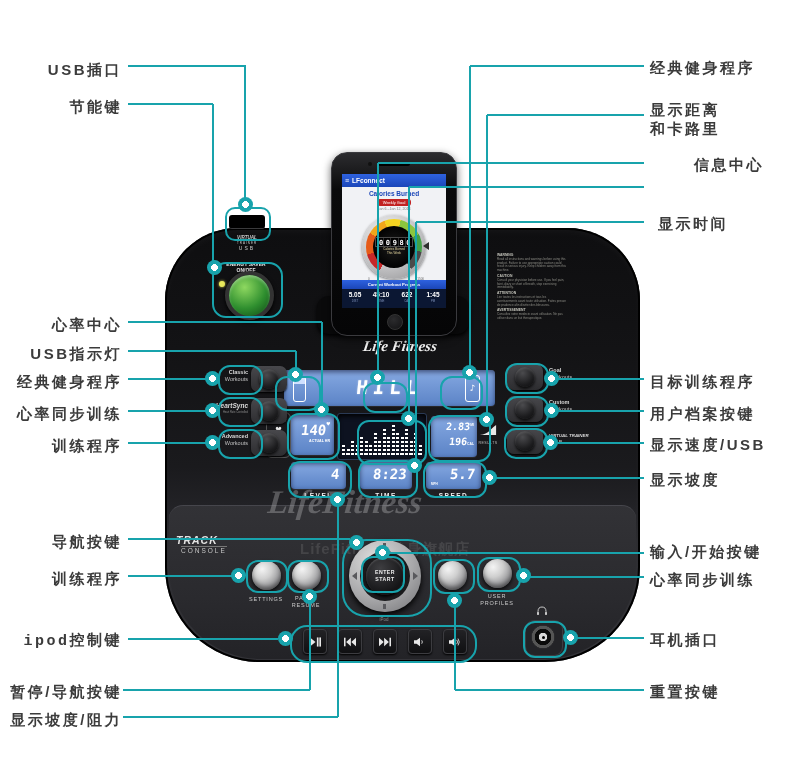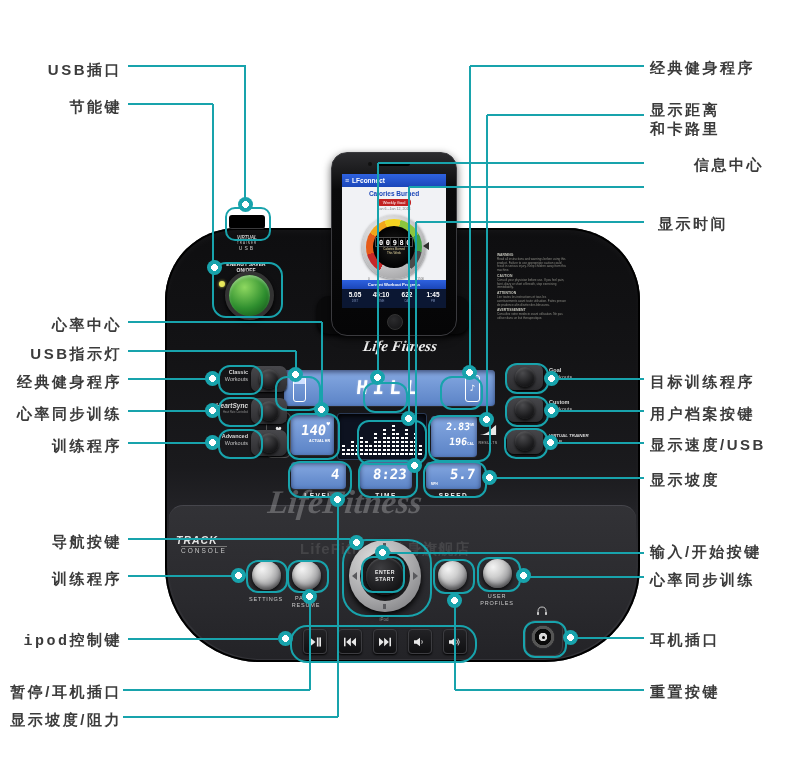--- a/index.html
+++ b/index.html
@@ -354,21 +354,21 @@
   <div class="lbl left" style="top:60px;">USB插口</div>
   <div class="lbl left" style="top:97px;">节能键</div>
   <div class="lbl left" style="top:315px;">心率中心</div>
   <div class="lbl left" style="top:344px;">USB指示灯</div>
   <div class="lbl left" style="top:372px;">经典健身程序</div>
   <div class="lbl left" style="top:404px;">心率同步训练</div>
   <div class="lbl left" style="top:436px;">训练程序</div>
   <div class="lbl left" style="top:532px;">导航按键</div>
   <div class="lbl left" style="top:569px;">训练程序</div>
   <div class="lbl left" style="top:632px;font-family:Liberation Mono, monospace;">ipod控制键</div>
-  <div class="lbl left" style="top:682px;">暂停/耳机插口</div>
+  <div class="lbl left" style="top:682px;">暂停/导航按键</div>
   <div class="lbl left" style="top:710px;">显示坡度/阻力</div>
 
   <div class="lbl right" style="top:58px;">经典健身程序</div>
   <div class="lbl right" style="top:100px;">显示距离
 和卡路里</div>
   <div class="lbl right" style="top:155px;margin-left:44px;">信息中心</div>
   <div class="lbl right" style="top:214px;margin-left:8px;">显示时间</div>
   <div class="lbl right" style="top:372px;">目标训练程序</div>
   <div class="lbl right" style="top:404px;">用户档案按键</div>
   <div class="lbl right" style="top:435px;">显示速度/USB</div>

